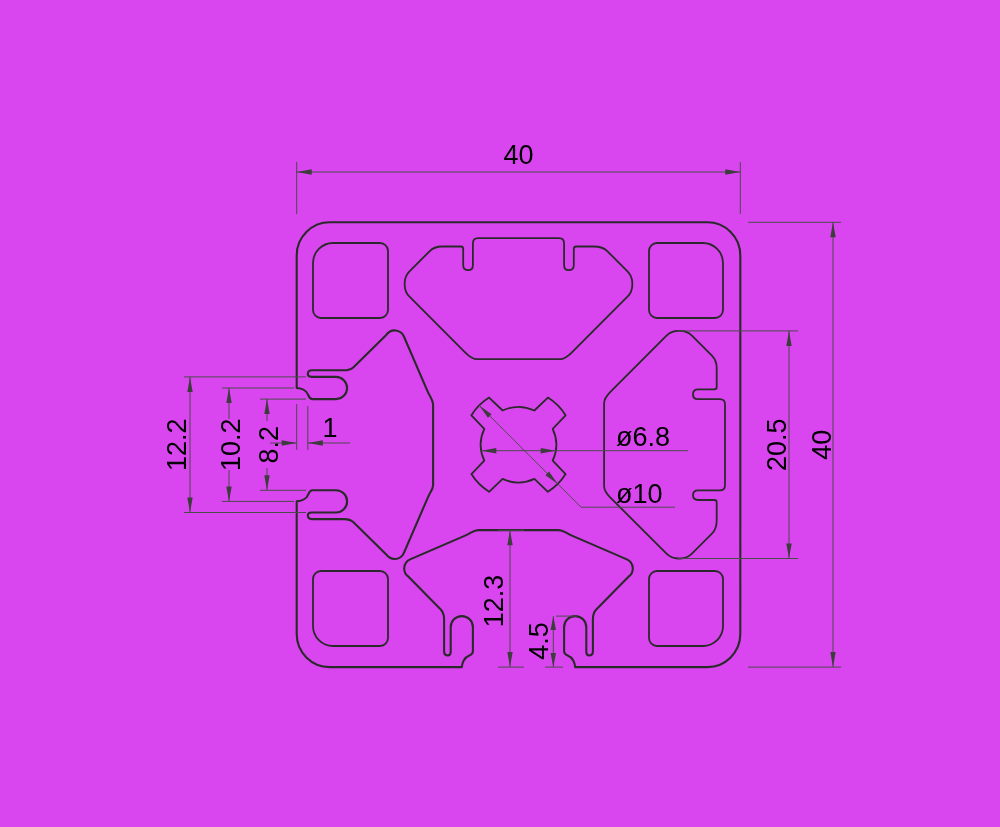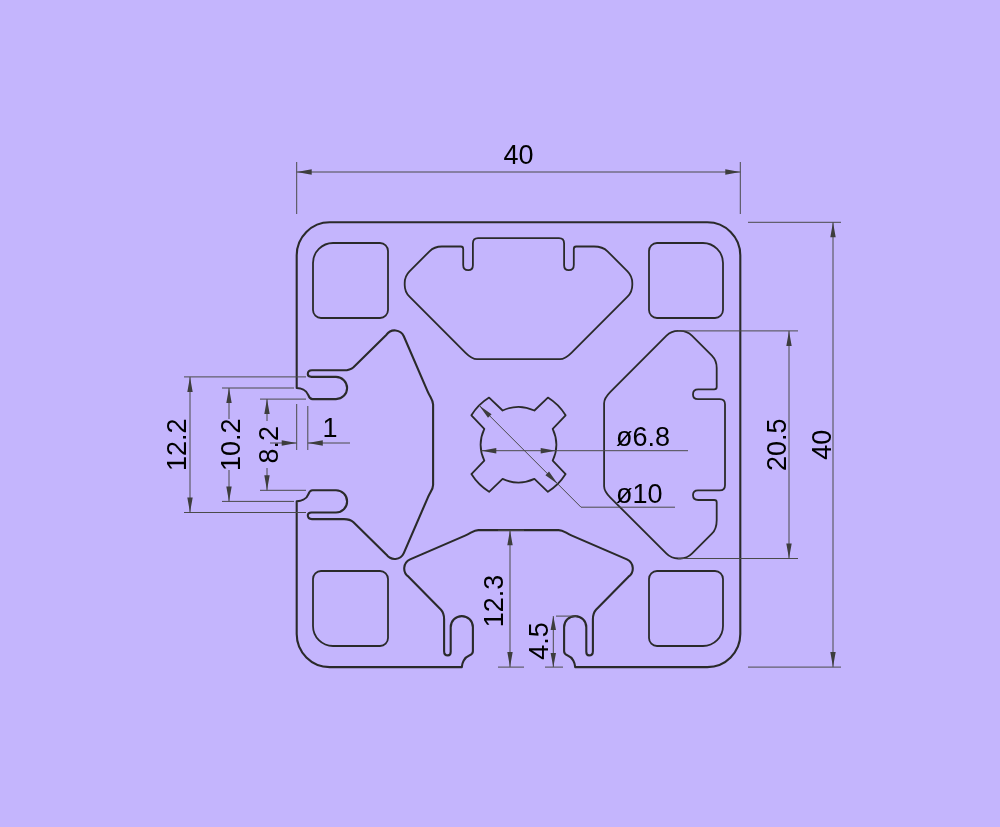--- a/index.html
+++ b/index.html
@@ -1,16 +1,16 @@
 <!DOCTYPE html>
 <html><head>
 <meta charset="utf-8">
 <style>
   html,body{margin:0;padding:0;background:#ffffff;}
-  #stage{position:relative;width:1000px;height:827px;background:#c4b5fd;overflow:hidden;
+  #stage{position:relative;width:1000px;height:827px;background:#d946ef;overflow:hidden;
          font-family:"Liberation Sans", sans-serif;}
   svg{display:block}
   .outline{fill:none;stroke:#2a2a2a;stroke-width:2.1;stroke-linejoin:round;stroke-linecap:round;}
   .cavity{fill:none;stroke:#2a2a2a;stroke-width:1.8;stroke-linejoin:round;}
   .dimline{fill:none;stroke:#4a4a4a;stroke-width:1;}
   .arrow{fill:#3d3d3d;stroke:none;}
   .dimtext{fill:#000000;font-family:"Liberation Sans","DejaVu Sans",sans-serif;
            font-size:27px;font-weight:400;}
 </style>
 </head>

